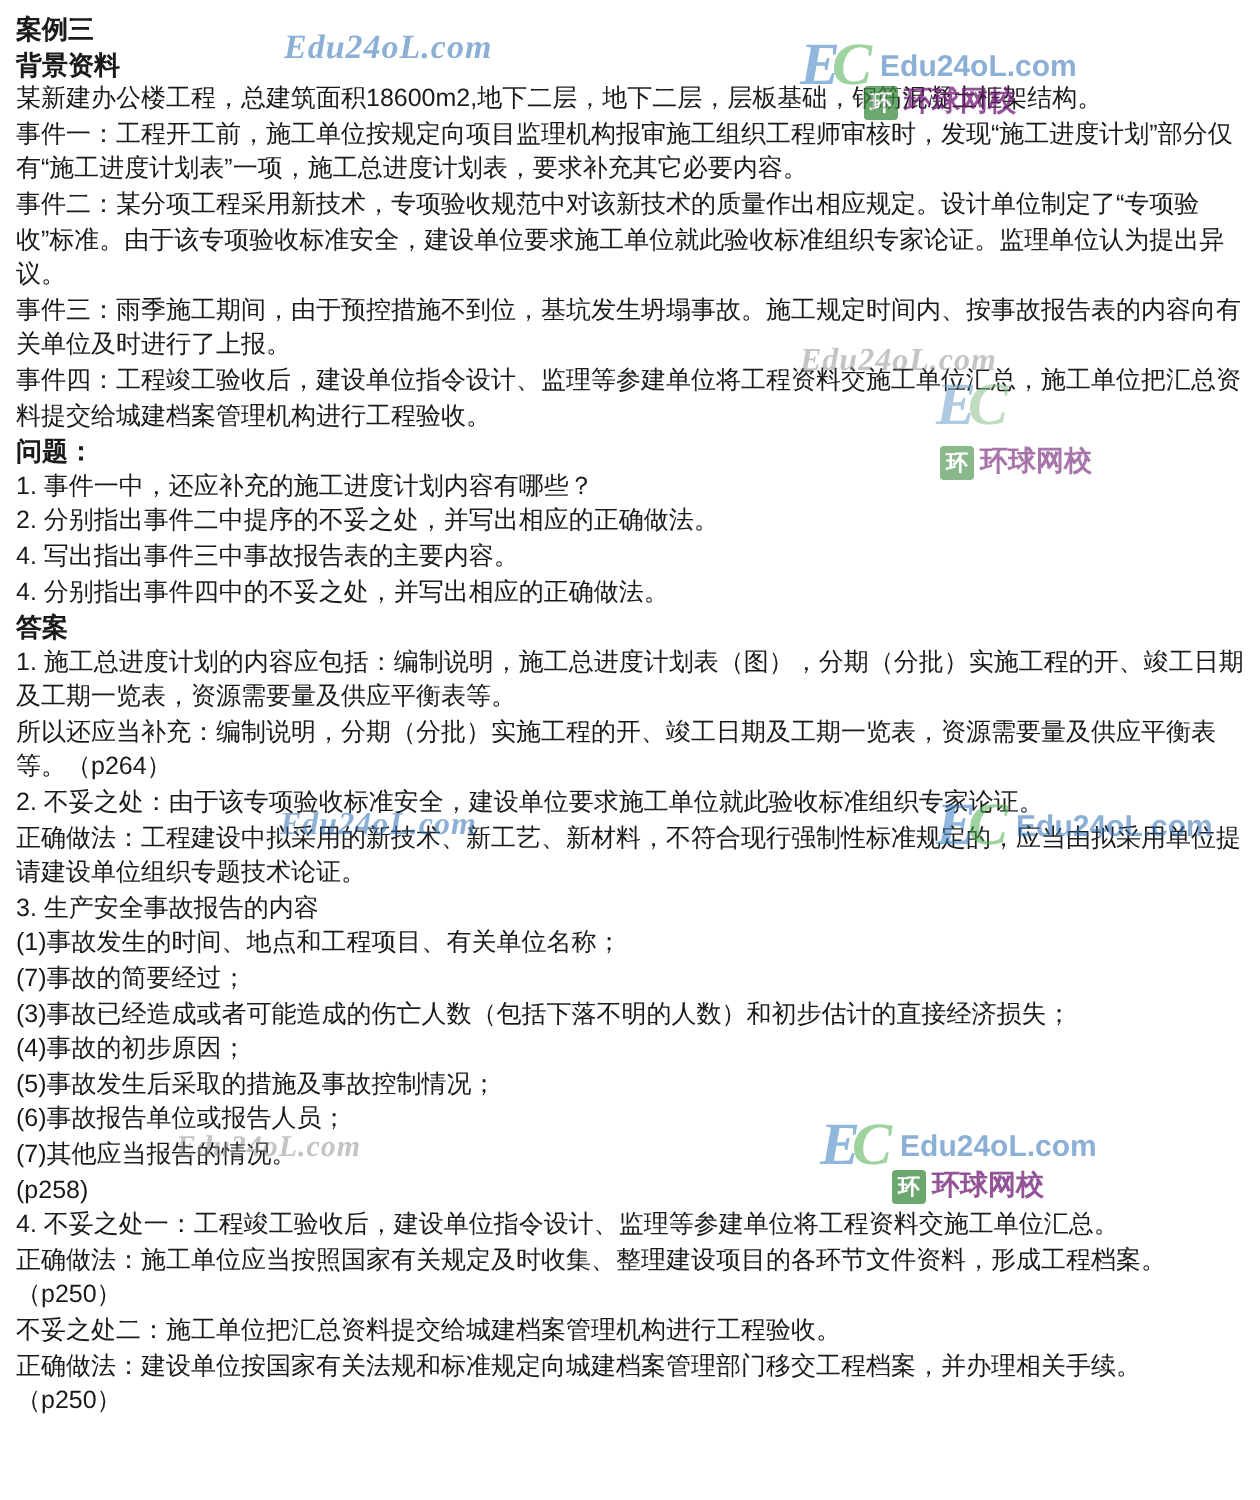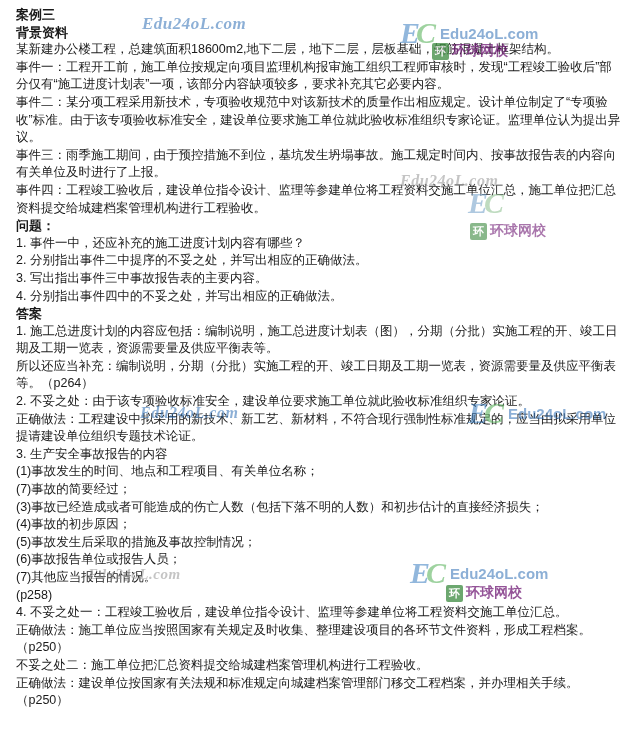--- a/index.html
+++ b/index.html
@@ -13,21 +13,21 @@
     font-family: "Liberation Sans", sans-serif;
     font-size: 12.5px;
     color: #1a1a1a;
     position: relative;
     overflow: hidden;
   }
   .page {
     position: relative;
     width: 630px;
     height: 750px;
-    padding: 6px 8px 0 16px;
+    padding: 6px 8px 0 8px;
     box-sizing: border-box;
   }
   .line {
     line-height: 17.6px;
     white-space: pre-wrap;
     position: relative;
     z-index: 2;
   }
   .title {
     font-weight: bold;
@@ -114,29 +114,29 @@
 </style>
 </head>
 <body>
 
 <div class="page">
 
   <div class="line title">案例三</div>
   <div class="line section-head">背景资料</div>
 
   <div class="line">某新建办公楼工程，总建筑面积18600m2,地下二层，地下二层，层板基础，钢筋混凝土框架结构。</div>
-  <div class="line">事件一：工程开工前，施工单位按规定向项目监理机构报审施工组织工程师审核时，发现“工程竣工验收后”部分仅有“施工进度计划表”一项，该部分内容缺项较多，要求补充其它必要内容。</div>
+  <div class="line">事件一：工程开工前，施工单位按规定向项目监理机构报审施工组织工程师审核时，发现“施工进度计划”部分仅有“施工进度计划表”一项，施工总进度计划表，要求补充其它必要内容。</div>
   <div class="line">事件二：某分项工程采用新技术，专项验收规范中对该新技术的质量作出相应规定。设计单位制定了“专项验收”标准。由于该专项验收标准安全，建设单位要求施工单位就此验收标准组织专家论证。监理单位认为提出异议。</div>
   <div class="line">事件三：雨季施工期间，由于预控措施不到位，基坑发生坍塌事故。施工规定时间内、按事故报告表的内容向有关单位及时进行了上报。</div>
   <div class="line">事件四：工程竣工验收后，建设单位指令设计、监理等参建单位将工程资料交施工单位汇总，施工单位把汇总资料提交给城建档案管理机构进行工程验收。</div>
 
   <div class="line section-head">问题：</div>
   <div class="line">1. 事件一中，还应补充的施工进度计划内容有哪些？</div>
   <div class="line">2. 分别指出事件二中提序的不妥之处，并写出相应的正确做法。</div>
-  <div class="line">3. 写出指出事件三中事故报告表的主要内容。</div>
+  <div class="line">4. 写出指出事件三中事故报告表的主要内容。</div>
   <div class="line">4. 分别指出事件四中的不妥之处，并写出相应的正确做法。</div>
 
   <div class="line section-head">答案</div>
   <div class="line">1. 施工总进度计划的内容应包括：编制说明，施工总进度计划表（图），分期（分批）实施工程的开、竣工日期及工期一览表，资源需要量及供应平衡表等。</div>
   <div class="line">所以还应当补充：编制说明，分期（分批）实施工程的开、竣工日期及工期一览表，资源需要量及供应平衡表等。（p264）</div>
   <div class="line">2. 不妥之处：由于该专项验收标准安全，建设单位要求施工单位就此验收标准组织专家论证。</div>
   <div class="line">正确做法：工程建设中拟采用的新技术、新工艺、新材料，不符合现行强制性标准规定的，应当由拟采用单位提请建设单位组织专题技术论证。</div>
   <div class="line">3. 生产安全事故报告的内容</div>
   <div class="line">(1)事故发生的时间、地点和工程项目、有关单位名称；</div>
   <div class="line">(7)事故的简要经过；</div>

